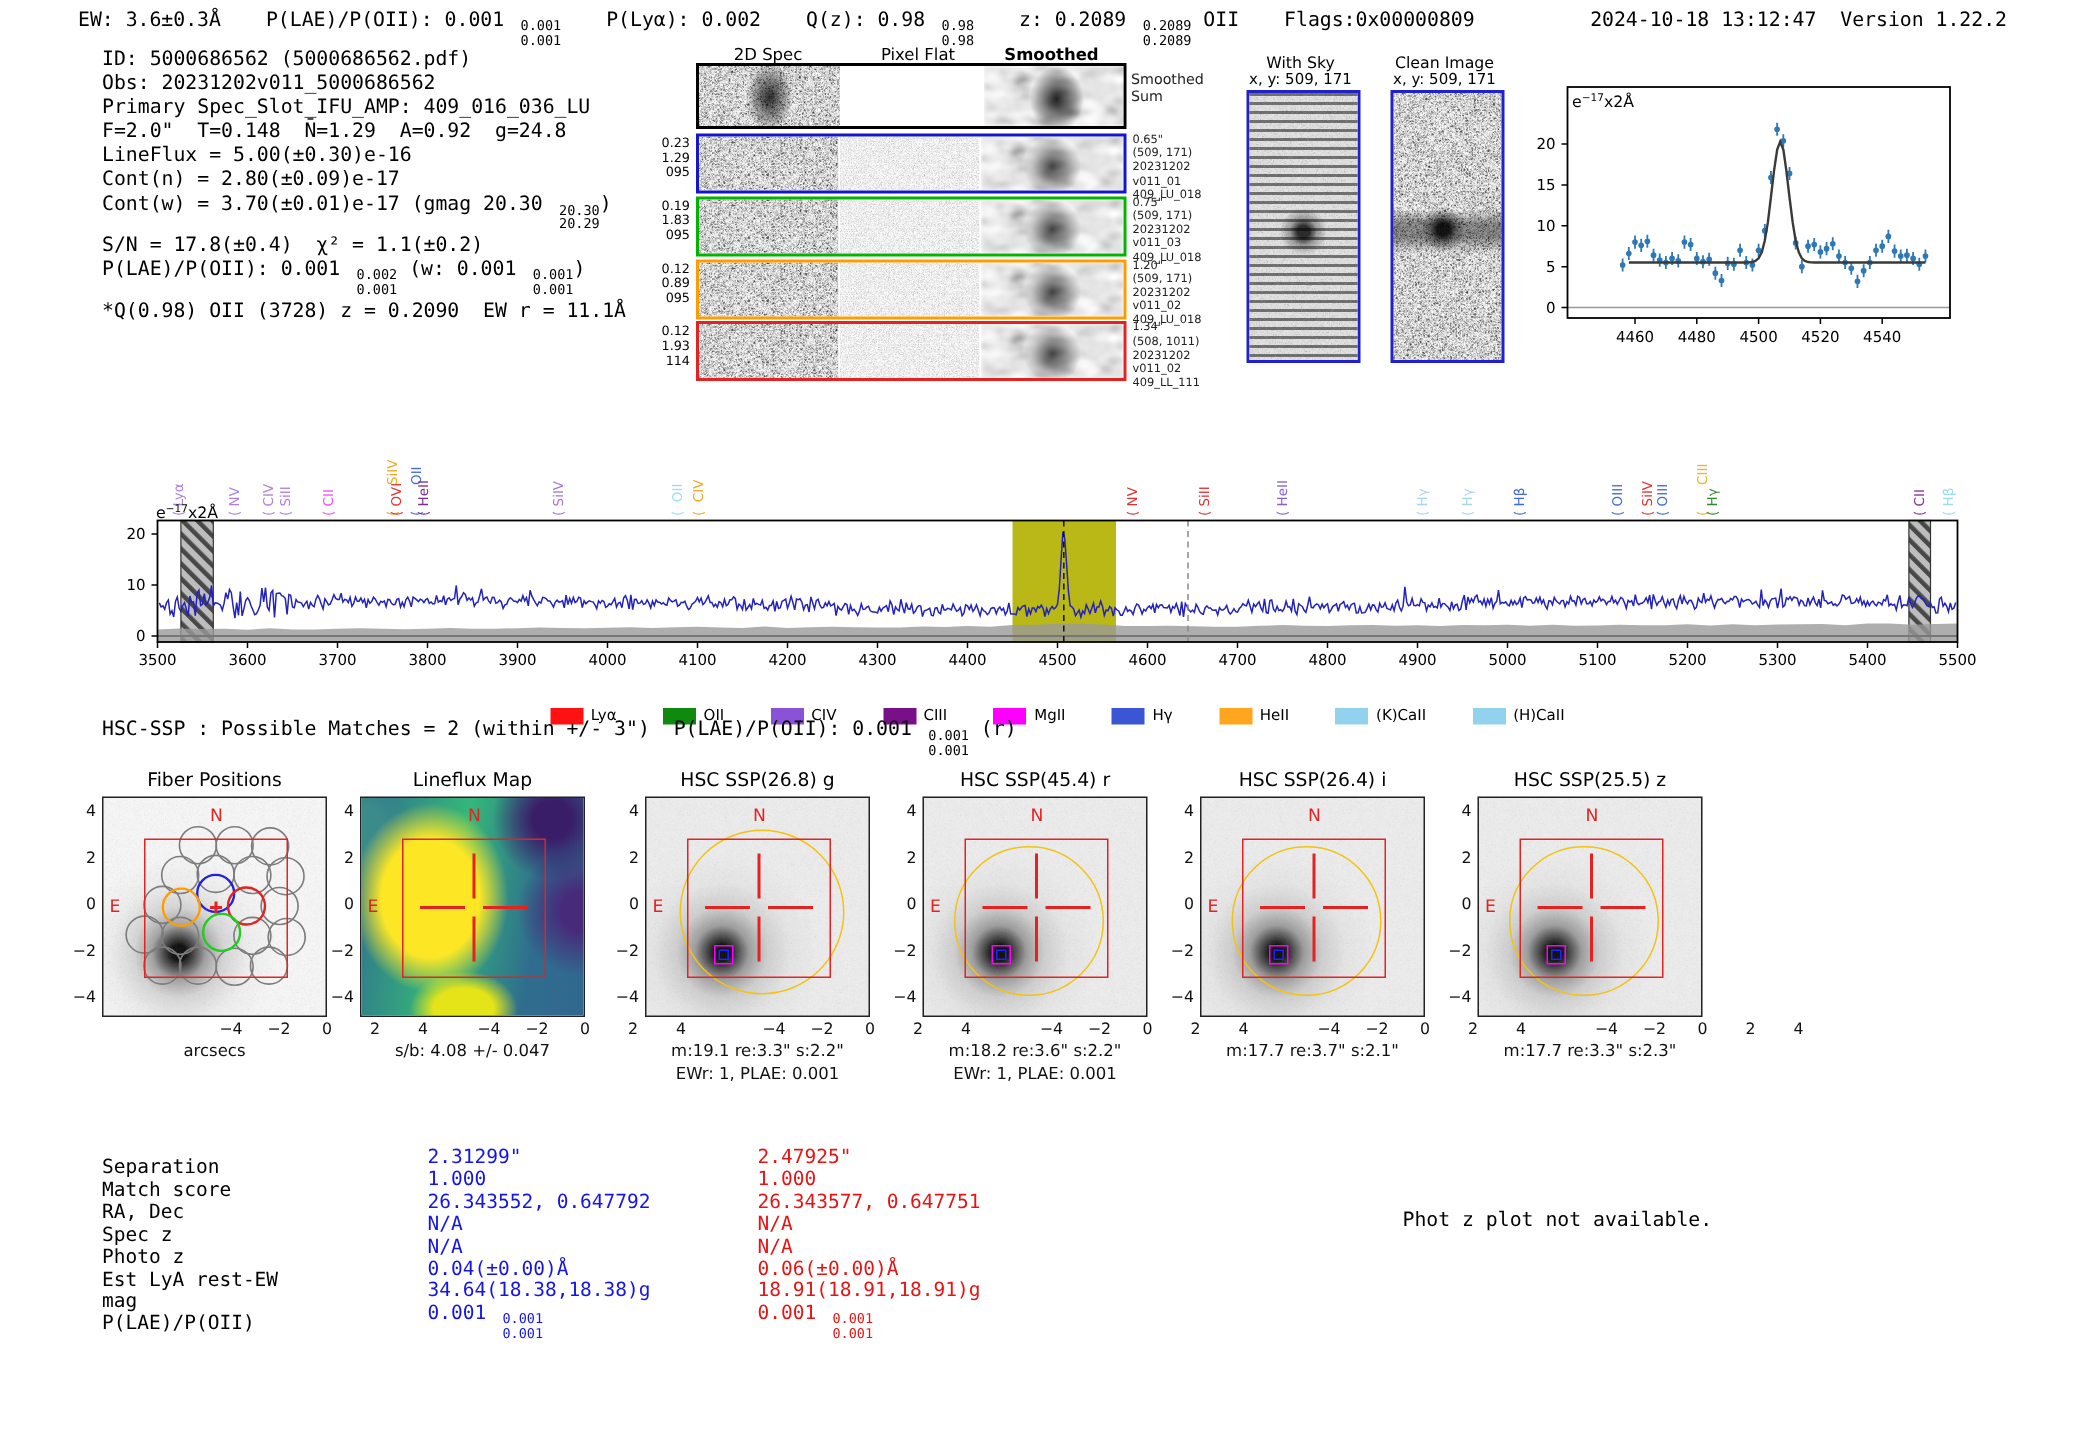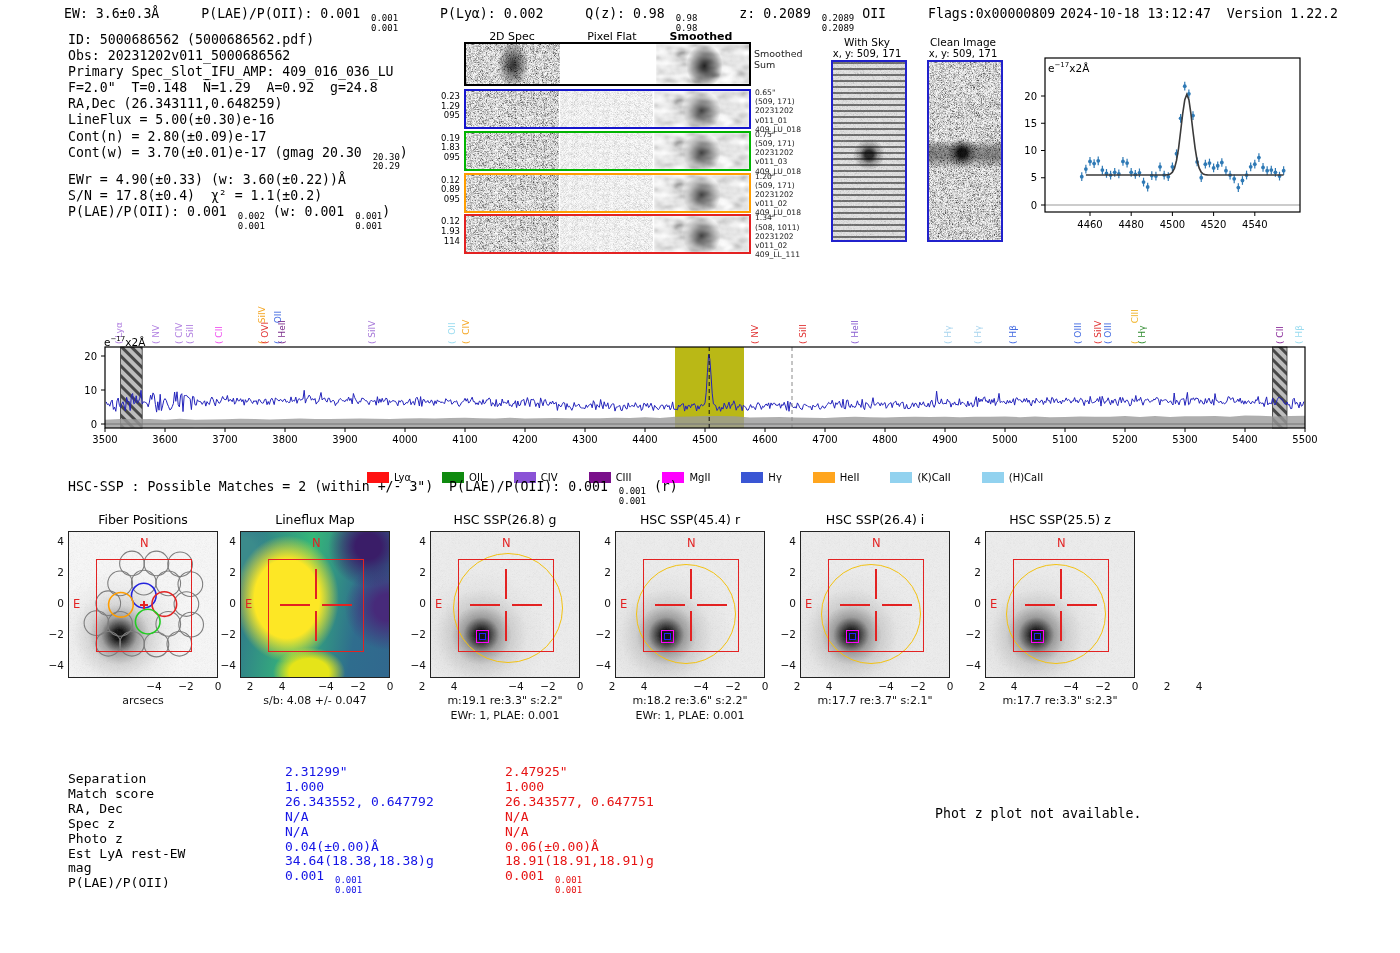--- a/index.html
+++ b/index.html
@@ -1,20 +1,20 @@
 <!DOCTYPE html>
 <html><head>
 <meta charset="utf-8">
 <style>
   html,body{margin:0;padding:0;background:#fff;}
   .page{position:relative;width:1400px;height:953px;background:#fff;color:#000;
         font-family:"DejaVu Sans",sans-serif;overflow:hidden;}
   .abs{position:absolute;}
   .mono{font-family:"DejaVu Sans Mono",monospace;}
-  .hitem{margin-right:30px;white-space:pre;margin-left:12px;}
+  .hitem{margin-right:30px;white-space:pre;}
   .stk{display:inline-flex;flex-direction:column;font-size:9px;line-height:1.08;
        vertical-align:-3px;margin-left:3px;}
   .stk span{display:block;}
   #hdr-left{left:52px;top:6px;font-size:13.2px;display:flex;}
   #hdr-right{right:62px;top:6px;font-size:13.2px;white-space:pre;}
   #info{left:68px;top:32px;font-size:13.2px;line-height:16.1px;}
   .iline{white-space:pre;}
   .colhdr{font-size:11px;text-align:center;width:90px;}
   .tinyl{font-size:8.5px;line-height:9.6px;text-align:right;white-space:pre;}
   .tinyr{font-size:7.6px;line-height:9.2px;white-space:pre;color:#222;}
@@ -99,27 +99,26 @@
       <span class="hitem">z: 0.2089 <span class="stk"><span>0.2089</span><span>0.2089</span></span> OII</span>
       <span class="hitem">Flags:0x00000809</span>
     </div>
   <div class="abs mono" id="hdr-right"><span>2024-10-18 13:12:47</span><span>  </span><span>Version 1.22.2</span></div>
 
   <div class="abs mono" id="info">
       <div class="iline">ID: 5000686562 (5000686562.pdf)</div>
       <div class="iline">Obs: 20231202v011_5000686562</div>
       <div class="iline">Primary Spec_Slot_IFU_AMP: 409_016_036_LU</div>
       <div class="iline">F=2.0"  T=0.148  N̄=1.29  A=0.92  g=24.8</div>
-      <div class="iline">RA,Dec (26.343111,0.648259)</div>
       <div class="iline">LineFlux = 5.00(±0.30)e-16</div>
       <div class="iline">Cont(n) = 2.80(±0.09)e-17</div>
       <div class="iline">Cont(w) = 3.70(±0.01)e-17 (gmag 20.30 <span class="stk"><span>20.30</span><span>20.29</span></span>)</div>
-      <div class="iline">EWr = 4.90(±0.33) (w: 3.60(±0.22))Å</div>
       <div class="iline">S/N = 17.8(±0.4)  χ² = 1.1(±0.2)</div>
       <div class="iline">P(LAE)/P(OII): 0.001 <span class="stk"><span>0.002</span><span>0.001</span></span> (w: 0.001 <span class="stk"><span>0.001</span><span>0.001</span></span>)</div>
+      <div class="iline">*Q(0.98) OII (3728) z = 0.2090  EW r = 11.1Å</div>
     </div>
 
   <div id="spec2d">
       <div class="abs colhdr" style="left: 467px; top: 30px;">2D Spec</div>
       <div class="abs colhdr" style="left: 567px; top: 30px;">Pixel Flat</div>
       <div class="abs colhdr" style="left: 656px; top: 30px; font-weight: bold;">Smoothed</div>
       <div class="abs" style="left: 464px; top: 42px; width: 287px; height: 44px; border: 2.5px solid rgb(0, 0, 0); box-sizing: border-box; overflow: hidden; background: rgb(255, 255, 255);">
         <div class="seg" style="left: 0px; width: 94px;">
           <svg class="tex">
             <rect width="100%" height="100%" filter="url(#fNoise)"></rect>

